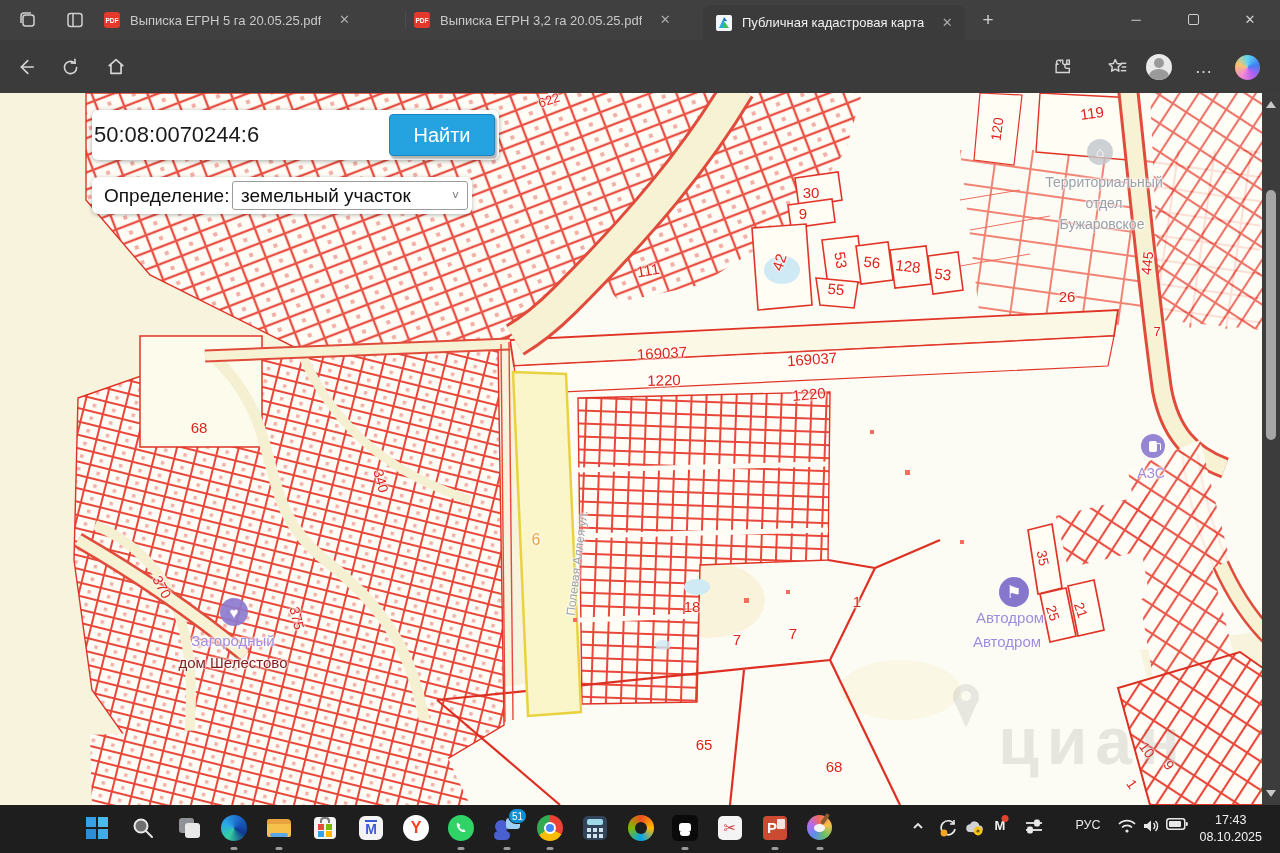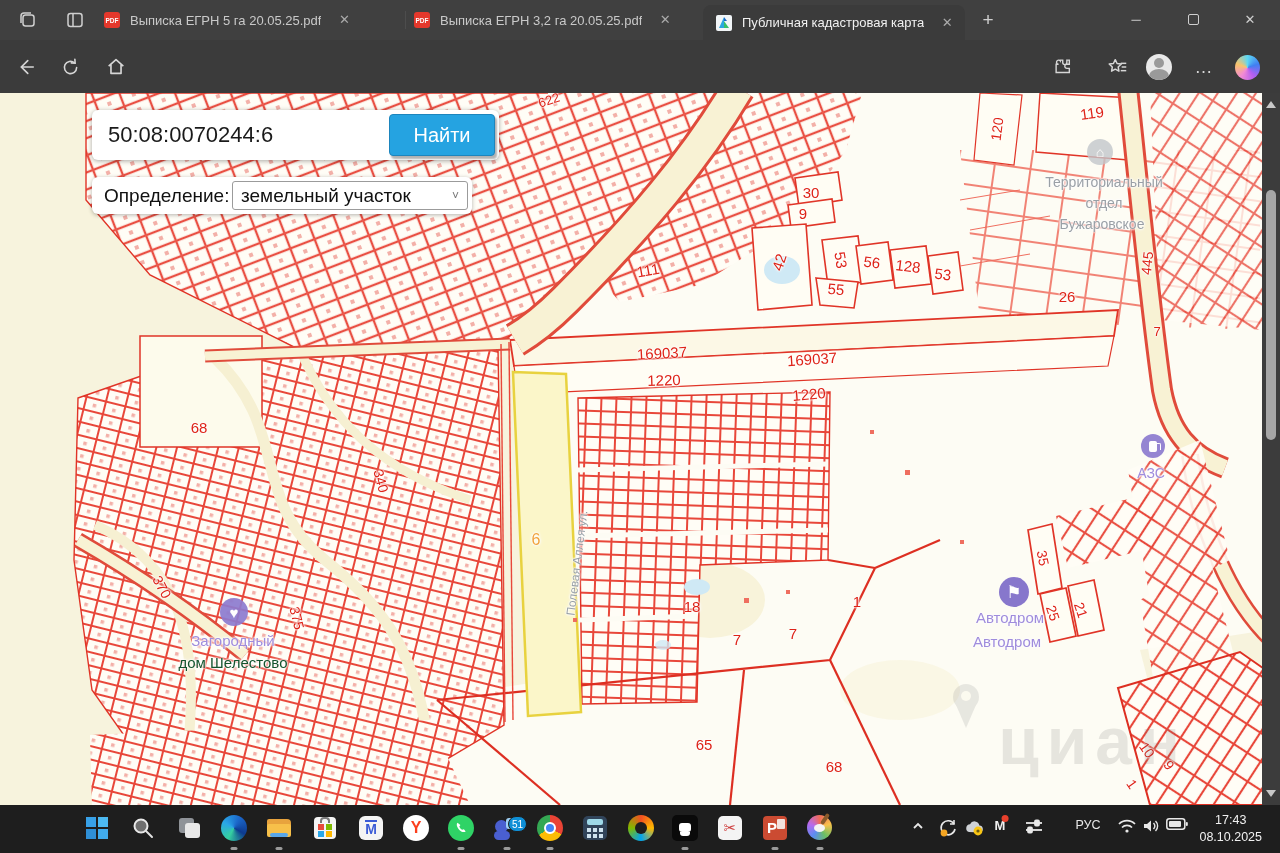--- a/index.html
+++ b/index.html
@@ -27,38 +27,38 @@
   
   .page{position:absolute;left:0;top:93px;width:1280px;height:712px;background:#f7f3dd;overflow:hidden;}
   .map-label{position:absolute;white-space:nowrap;transform:translate(-50%,-50%);
     text-shadow:0 0 2px #fff,0 0 2px #fff,0 0 3px #fff,0 0 4px #fff;}
   .poi{position:absolute;border-radius:50%;display:flex;align-items:center;justify-content:center;color:#fff;transform:translate(-50%,-50%);}
   .pump{display:block;width:8px;height:11px;background:#fff;border-radius:2px;position:relative;}
   .pump::after{content:"";position:absolute;right:-4px;top:2px;width:3px;height:6px;border:1.6px solid #fff;border-left:none;border-bottom:none;border-radius:0 2px 0 0;}
   .watermark{position:absolute;font-size:66px;font-weight:bold;letter-spacing:8px;color:rgba(110,110,110,0.16);transform:translate(-50%,-50%);}
 
   .searchbox{position:absolute;left:92px;top:17px;width:407px;height:50px;background:#fff;border-radius:6px;box-shadow:0 1px 5px rgba(0,0,0,0.35);display:flex;align-items:center;}
-  .searchbox input{border:none;outline:none;font-size:22px;color:#1a1a1a;margin-left:14px;width:265px;background:transparent;}
+  .searchbox input{border:none;outline:none;font-size:22px;color:#1a1a1a;width:265px;background:transparent;}
   .findbtn{position:absolute;right:4px;top:4px;width:106px;height:42px;background:#25a3e1;border:1px solid #1d85bd;border-radius:4px;color:#fff;font-size:20px;display:flex;align-items:center;justify-content:center;box-shadow:2px 3px 2px rgba(0,0,0,0.3);}
   .defbox{position:absolute;left:92px;top:84px;width:380px;height:37px;background:#fff;border-radius:6px;box-shadow:0 1px 4px rgba(0,0,0,0.3);display:flex;align-items:center;}
   .deflabel{font-size:19px;color:#111;margin-left:12px;}
   .defselect{position:absolute;left:140px;top:4px;width:236px;height:29px;border:1px solid #9b9b9b;border-radius:3px;background:#fff;display:flex;align-items:center;font-size:19px;color:#111;padding-left:8px;}
   .defselect .chev{position:absolute;right:8px;color:#777;font-size:12px;}
 
   .scrollbar{position:absolute;right:0;top:0;width:18px;height:712px;background:#3c3c3c;}
   .scroll-thumb{position:absolute;left:4px;top:97px;width:10px;height:250px;background:#a6a6a6;border-radius:5px;}
   .scroll-arrow{position:absolute;left:4px;width:0;height:0;border-left:5px solid transparent;border-right:5px solid transparent;}
 
   
   .taskbar{position:absolute;left:0;top:805px;width:1280px;height:48px;background:#1e1e1e;}
   .tb{position:absolute;top:10px;width:26px;height:26px;transform:translateX(-50%);}
   .rundot{position:absolute;top:42px;width:7px;height:3px;border-radius:2px;background:#9a9a9a;transform:translateX(-50%);}
   .tray-ic{position:absolute;top:13px;transform:translateX(-50%);display:flex;align-items:center;justify-content:center;color:#e8e8e8;}
   .clock{position:absolute;right:18px;top:7px;text-align:center;color:#f0f0f0;font-size:12.5px;line-height:17px;}
-  .badge{position:absolute;left:14px;top:-7px;min-width:18px;height:16px;border-radius:9px;background:#0f8fd6;color:#fff;font-size:10px;display:flex;align-items:center;justify-content:center;padding:0 3px;border:1.5px solid #1e1e1e;margin-top:8px;}
+  .badge{position:absolute;left:14px;top:-7px;min-width:18px;height:16px;border-radius:9px;background:#0f8fd6;color:#fff;font-size:10px;display:flex;align-items:center;justify-content:center;padding:0 3px;border:1.5px solid #1e1e1e;}
 </style>
 </head>
 <body>
 
 <div id="stage">
 
   <div class="tabstrip">
     <div class="strip-icon" style="left:16px">
       <svg width="20" height="20" viewBox="0 0 20 20" fill="none" stroke="#cfcfcf" stroke-width="1.5">
         <rect x="5" y="5" width="11" height="11" rx="2.5"></rect>
@@ -305,21 +305,21 @@
         <span class="map-label" style="left: 857px; top: 508px; font-size: 15px; color: rgb(222, 35, 23); transform: translate(-50%, -50%) rotate(0deg);">1</span>
         <span class="map-label" style="left: 704px; top: 651px; font-size: 15px; color: rgb(222, 35, 23); transform: translate(-50%, -50%) rotate(0deg);">65</span>
         <span class="map-label" style="left: 834px; top: 673px; font-size: 15px; color: rgb(222, 35, 23); transform: translate(-50%, -50%) rotate(0deg);">68</span>
         <span class="map-label" style="left: 1043px; top: 465px; font-size: 14px; color: rgb(222, 35, 23); transform: translate(-50%, -50%) rotate(78deg);">35</span>
         <span class="map-label" style="left: 1053px; top: 520px; font-size: 14px; color: rgb(222, 35, 23); transform: translate(-50%, -50%) rotate(72deg);">25</span>
         <span class="map-label" style="left: 1081px; top: 517px; font-size: 14px; color: rgb(222, 35, 23); transform: translate(-50%, -50%) rotate(72deg);">21</span>
         <span class="map-label" style="left: 1147px; top: 657px; font-size: 14px; color: rgb(222, 35, 23); transform: translate(-50%, -50%) rotate(55deg);">10</span>
         <span class="map-label" style="left: 1169px; top: 672px; font-size: 14px; color: rgb(222, 35, 23); transform: translate(-50%, -50%) rotate(55deg);">9</span>
         <span class="map-label" style="left: 1132px; top: 691px; font-size: 14px; color: rgb(222, 35, 23); transform: translate(-50%, -50%) rotate(55deg);">1</span>
         <span class="map-label" style="left: 233px; top: 547px; font-size: 15px; color: rgb(159, 140, 220); transform: translate(-50%, -50%) rotate(0deg);">Загородный</span>
-        <span class="map-label" style="left: 233px; top: 569px; font-size: 15px; color: #14532d; transform: translate(-50%, -50%) rotate(0deg);">дом Шелестово</span>
+        <span class="map-label" style="left: 233px; top: 569px; font-size: 15px; color: #7f1d1d; transform: translate(-50%, -50%) rotate(0deg);">дом Шелестово</span>
         <span class="map-label" style="left: 1010px; top: 524px; font-size: 15px; color: rgb(159, 140, 220); transform: translate(-50%, -50%) rotate(0deg);">Автодром</span>
         <span class="map-label" style="left: 1007px; top: 548px; font-size: 15px; color: rgb(159, 140, 220); transform: translate(-50%, -50%) rotate(0deg);">Автодром</span>
         <span class="map-label" style="left: 1151px; top: 380px; font-size: 14px; color: rgb(159, 140, 220); transform: translate(-50%, -50%) rotate(0deg);">АЗС</span>
         <span class="map-label" style="left: 1104px; top: 89px; font-size: 14px; color: rgb(154, 160, 166); transform: translate(-50%, -50%) rotate(0deg);">Территориальный</span>
         <span class="map-label" style="left: 1104px; top: 110px; font-size: 14px; color: rgb(154, 160, 166); transform: translate(-50%, -50%) rotate(0deg);">отдел</span>
         <span class="map-label" style="left: 1102px; top: 131px; font-size: 14px; color: rgb(154, 160, 166); transform: translate(-50%, -50%) rotate(0deg);">Бужаровское</span>
         <span class="map-label" style="left: 577px; top: 470px; font-size: 12px; color: rgb(152, 160, 166); transform: translate(-50%, -50%) rotate(-83deg);">Полевая Аллея ул.</span>
         <div class="poi" style="left: 234px; top: 519px; width: 28px; height: 28px; background: rgb(141, 123, 208); font-size: 15px; opacity: 0.92;">♥</div>
         <div class="poi" style="left: 1014px; top: 499px; width: 30px; height: 30px; background: rgb(126, 108, 201); font-size: 17px; opacity: 0.92;">⚑</div>
         <div class="poi" style="left: 1153px; top: 353px; width: 24px; height: 24px; background: rgb(141, 123, 208); font-size: 13px; opacity: 0.92;">

